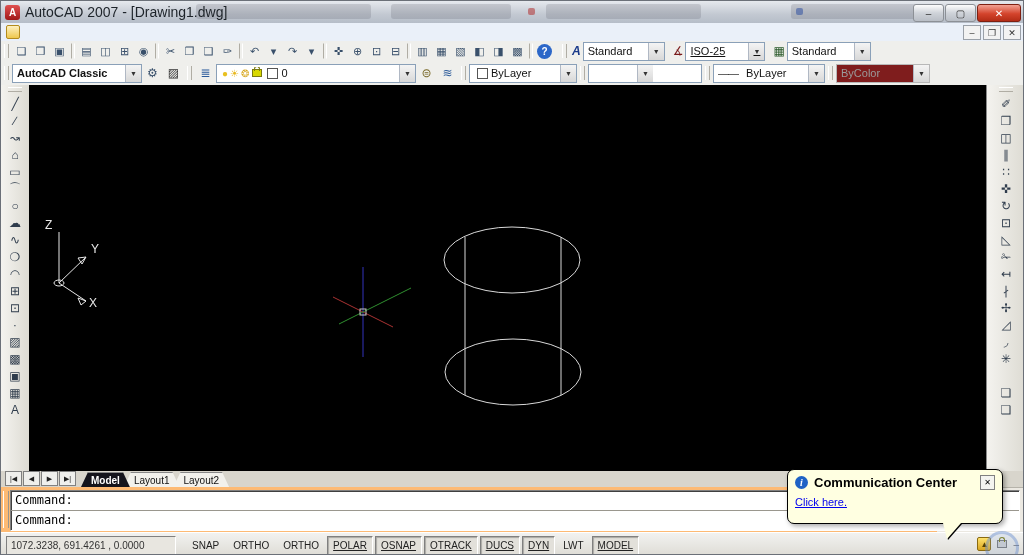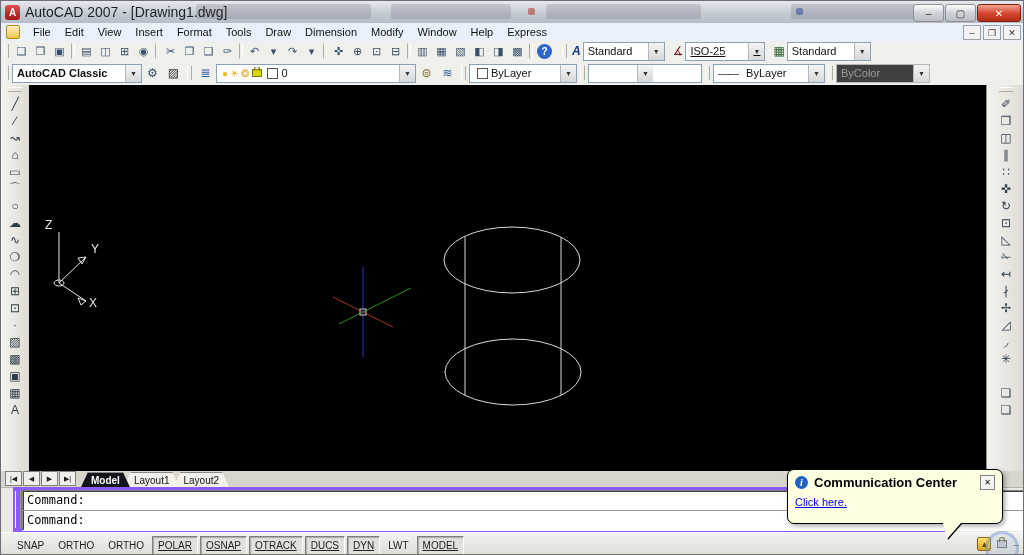--- a/index.html
+++ b/index.html
@@ -39,21 +39,21 @@
   .tb-btn{width:17px;height:16px;display:flex;align-items:center;justify-content:center;
     font-size:11px;color:#39506b;border:1px solid transparent;}
   .tb-btn.sep{width:2px;height:14px;margin:0 2px;border-left:1px solid #b0ada4;border-right:1px solid #fff;pointer-events:none;}
   .help-btn{width:15px;height:15px;border-radius:50%;background:#2c67c8;color:#fff;font-size:10px;
     font-weight:bold;display:flex;align-items:center;justify-content:center;margin-left:2px;}
   .combo{height:17px;background:#fff;border:1px solid #8aa0b8;display:flex;align-items:center;
     font-size:11px;color:#111;}
   .combo .val{flex:1;padding-left:4px;white-space:nowrap;overflow:hidden;}
   .combo .btn{width:15px;height:100%;background:linear-gradient(#f4f4f4,#d8d8d8);
     border-left:1px solid #b0b8c4;display:flex;align-items:center;justify-content:center;font-size:7px;color:#333;}
-  .combo.disabled{background:#404040;color:#9a9a9a;border-color:#b8b8b8;}
+  .combo.disabled{background:#7f1d1d;color:#9a9a9a;border-color:#b8b8b8;}
   .combo.disabled .val{color:#9a9a9a;}
   .tool-ico{font-size:12px;color:#4a5a2a;margin:0 2px;}
   .swatch{width:9px;height:9px;border:1px solid #555;background:#fff;margin:0 3px;}
   .mini-lock{position:relative;width:8px;height:6px;background:#d8d800;border:1px solid #7a7a10;margin:0 2px;}
   .mini-lock::before{content:"";position:absolute;left:1px;top:-4px;width:4px;height:4px;
     border:1px solid #7a7a10;border-bottom:none;border-radius:3px 3px 0 0;}
   .lyr-ico{font-size:10px;margin:0 1px;}
   
   .main{position:absolute;left:0;top:84px;width:1024px;height:386px;}
   .side-toolbar{position:absolute;top:0;width:28px;height:386px;background:linear-gradient(90deg,#f4f3ef,#dddbd3);
@@ -69,21 +69,21 @@
   .tabrow{position:absolute;left:0;top:470px;width:1024px;height:16px;background:#d8d5cc;
     border-bottom:1px solid #b6b3aa;display:flex;align-items:flex-end;}
   .tab-nav{display:flex;margin:0 4px 1px 4px;}
   .tab-nav-btn{width:15px;height:13px;border:1px solid #808080;background:#efefec;margin-right:1px;
     font-size:7px;display:flex;align-items:center;justify-content:center;color:#222;}
   .tab{height:14px;padding:0 10px;margin-right:-6px;display:flex;align-items:center;font-size:10px;
     clip-path:polygon(7px 0,calc(100% - 7px) 0,100% 100%,0 100%);background:#f2f1ec;color:#111;
     border-top:1px solid #888;}
   .tab.active{background:#14141c;color:#fff;font-weight:bold;z-index:2;}
   
-  .cmd{position:absolute;left:12px;top:486px;width:936px;height:45px;background:#8b5cf6;}
+  .cmd{position:absolute;left:0;top:486px;width:936px;height:45px;background:#fdba74;}
   .cmd-grip{position:absolute;left:2px;top:4px;width:4px;height:37px;
     border-left:1px solid #fff;border-right:1px solid #9a978e;}
   .cmd-box{position:absolute;left:9px;top:3px;width:1008px;height:39px;background:#fff;
     border:1px solid;border-color:#808080 #fff #fff #808080;box-shadow:inset 1px 1px 0 #404040;
     font-family:"DejaVu Sans Mono","Liberation Mono",monospace;font-size:12px;color:#000;}
   .cmd-line{padding:1px 4px;height:17px;line-height:17px;}
   .cmd-line.hist{border-bottom:1px solid #9a978e;}
   
   .status{position:absolute;left:0;top:531px;width:1024px;height:24px;background:linear-gradient(#f2f2f0,#dddbd4);
     border-top:1px solid #fff;display:flex;align-items:center;font-size:10px;color:#222;}
@@ -132,35 +132,20 @@
     <div class="ghost-dot" style="left:795px;background:#3050a0;"></div>
     <div class="win-controls">
       <div class="win-btn">–</div>
       <div class="win-btn">▢</div>
       <div class="win-btn close">✕</div>
     </div>
   </div>
 
   <div class="menubar">
     <div class="doc-icon"></div>
-    <div style="display:flex;">
-
-    <div class="menu-item">File</div>
-        <div class="menu-item">Edit</div>
-        <div class="menu-item">View</div>
-        <div class="menu-item">Insert</div>
-        <div class="menu-item">Format</div>
-        <div class="menu-item">Tools</div>
-        <div class="menu-item">Draw</div>
-        <div class="menu-item">Dimension</div>
-        <div class="menu-item">Modify</div>
-        <div class="menu-item">Window</div>
-        <div class="menu-item">Help</div>
-        <div class="menu-item">Express</div>
-      </div>
     <div class="mdi-controls">
       <div class="mdi-btn">–</div>
       <div class="mdi-btn">❐</div>
       <div class="mdi-btn">✕</div>
     </div>
   </div>
 
   <div class="row1">
     <div class="grip"></div>
     <div style="display:flex;align-items:center;">
@@ -373,20 +358,21 @@
 
   <div class="cmd">
     <div class="cmd-grip"></div>
     <div class="cmd-box">
       <div class="cmd-line hist">Command:</div>
       <div class="cmd-line">Command:</div>
     </div>
   </div>
 
   <div class="status">
+    <div class="coords">1072.3238, 691.4261 , 0.0000</div>
     <div class="toggles">
 
     <div class="toggle">SNAP</div>
         <div class="toggle">ORTHO</div>
         <div class="toggle">ORTHO</div>
         <div class="toggle on">POLAR</div>
         <div class="toggle on">OSNAP</div>
         <div class="toggle on">OTRACK</div>
         <div class="toggle on">DUCS</div>
         <div class="toggle on">DYN</div>

